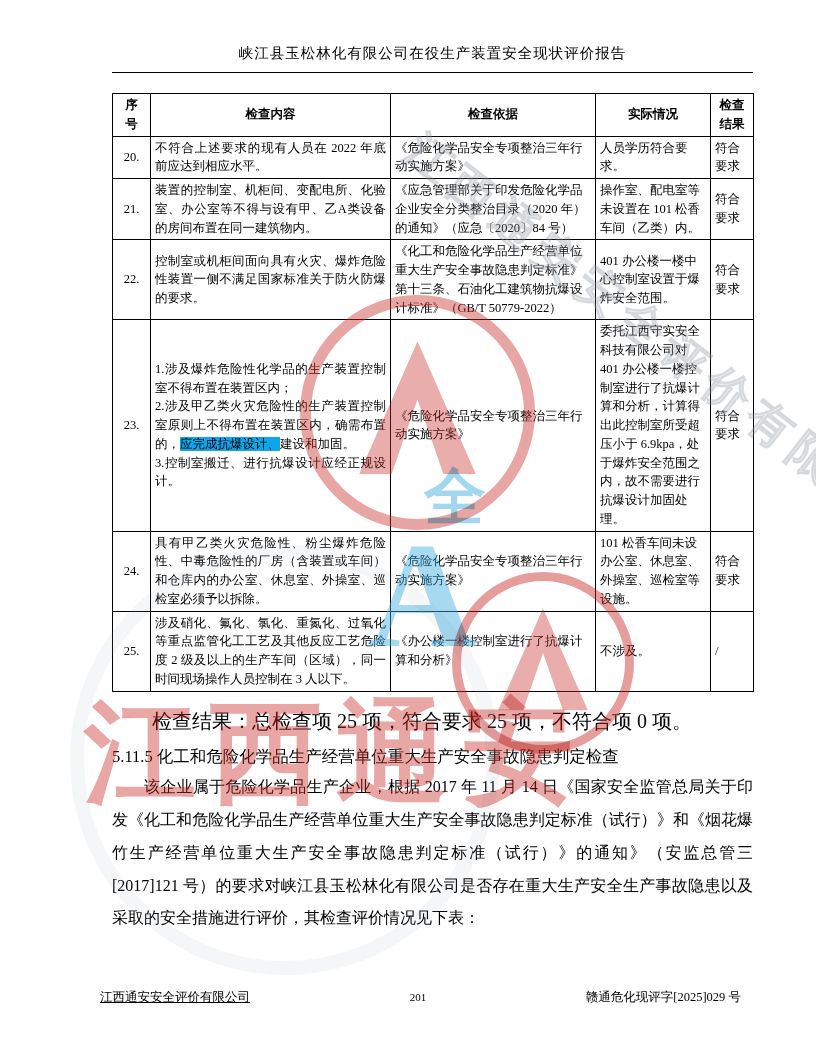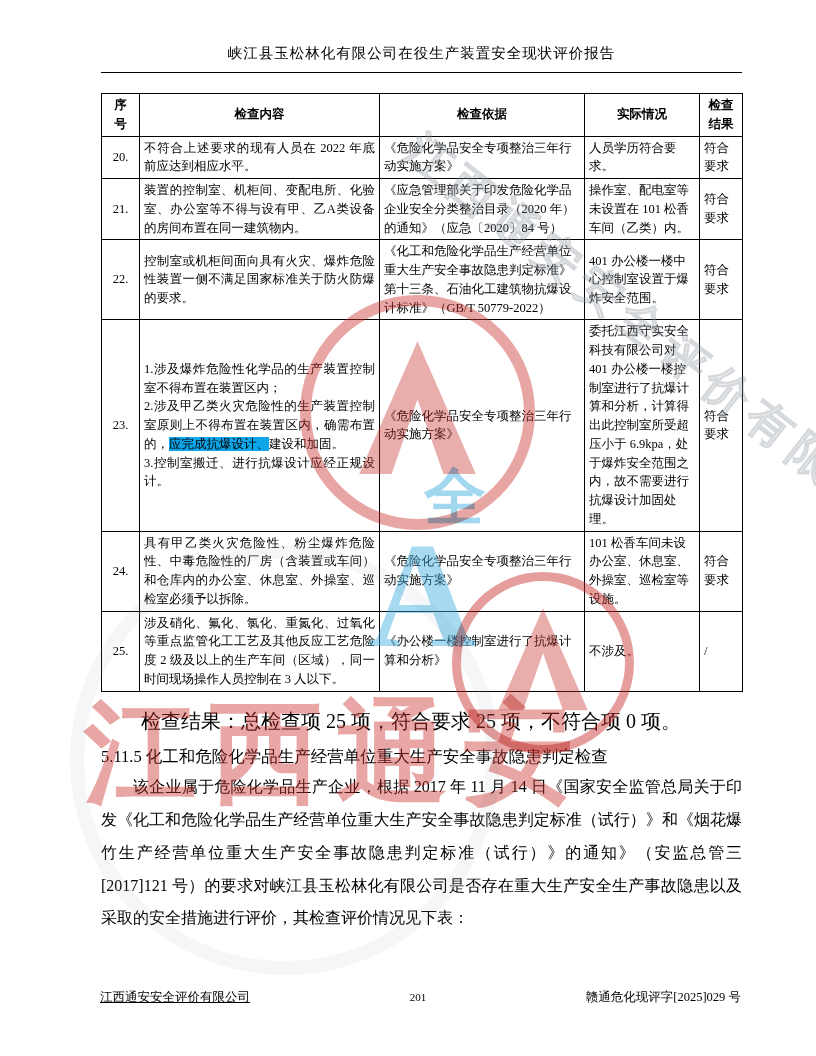--- a/index.html
+++ b/index.html
@@ -8,21 +8,21 @@
     position: relative;
     width: 816px; height: 1056px;
     margin: 0 auto;
     background: #ffffff;
     font-family: "Liberation Serif", "DejaVu Serif", serif;
     color: #000;
     overflow: hidden;
   }
   .content {
     position: absolute;
-    top: 44px; left: 101px; width: 641px;
+    top: 44px; left: 112px; width: 641px;
   }
   .doc-header {
     text-align: center;
     font-size: 14.5px;
     padding-bottom: 9px;
     border-bottom: 1px solid #000;
     letter-spacing: 1px;
   }
   table.insp {
     width: 100%;

